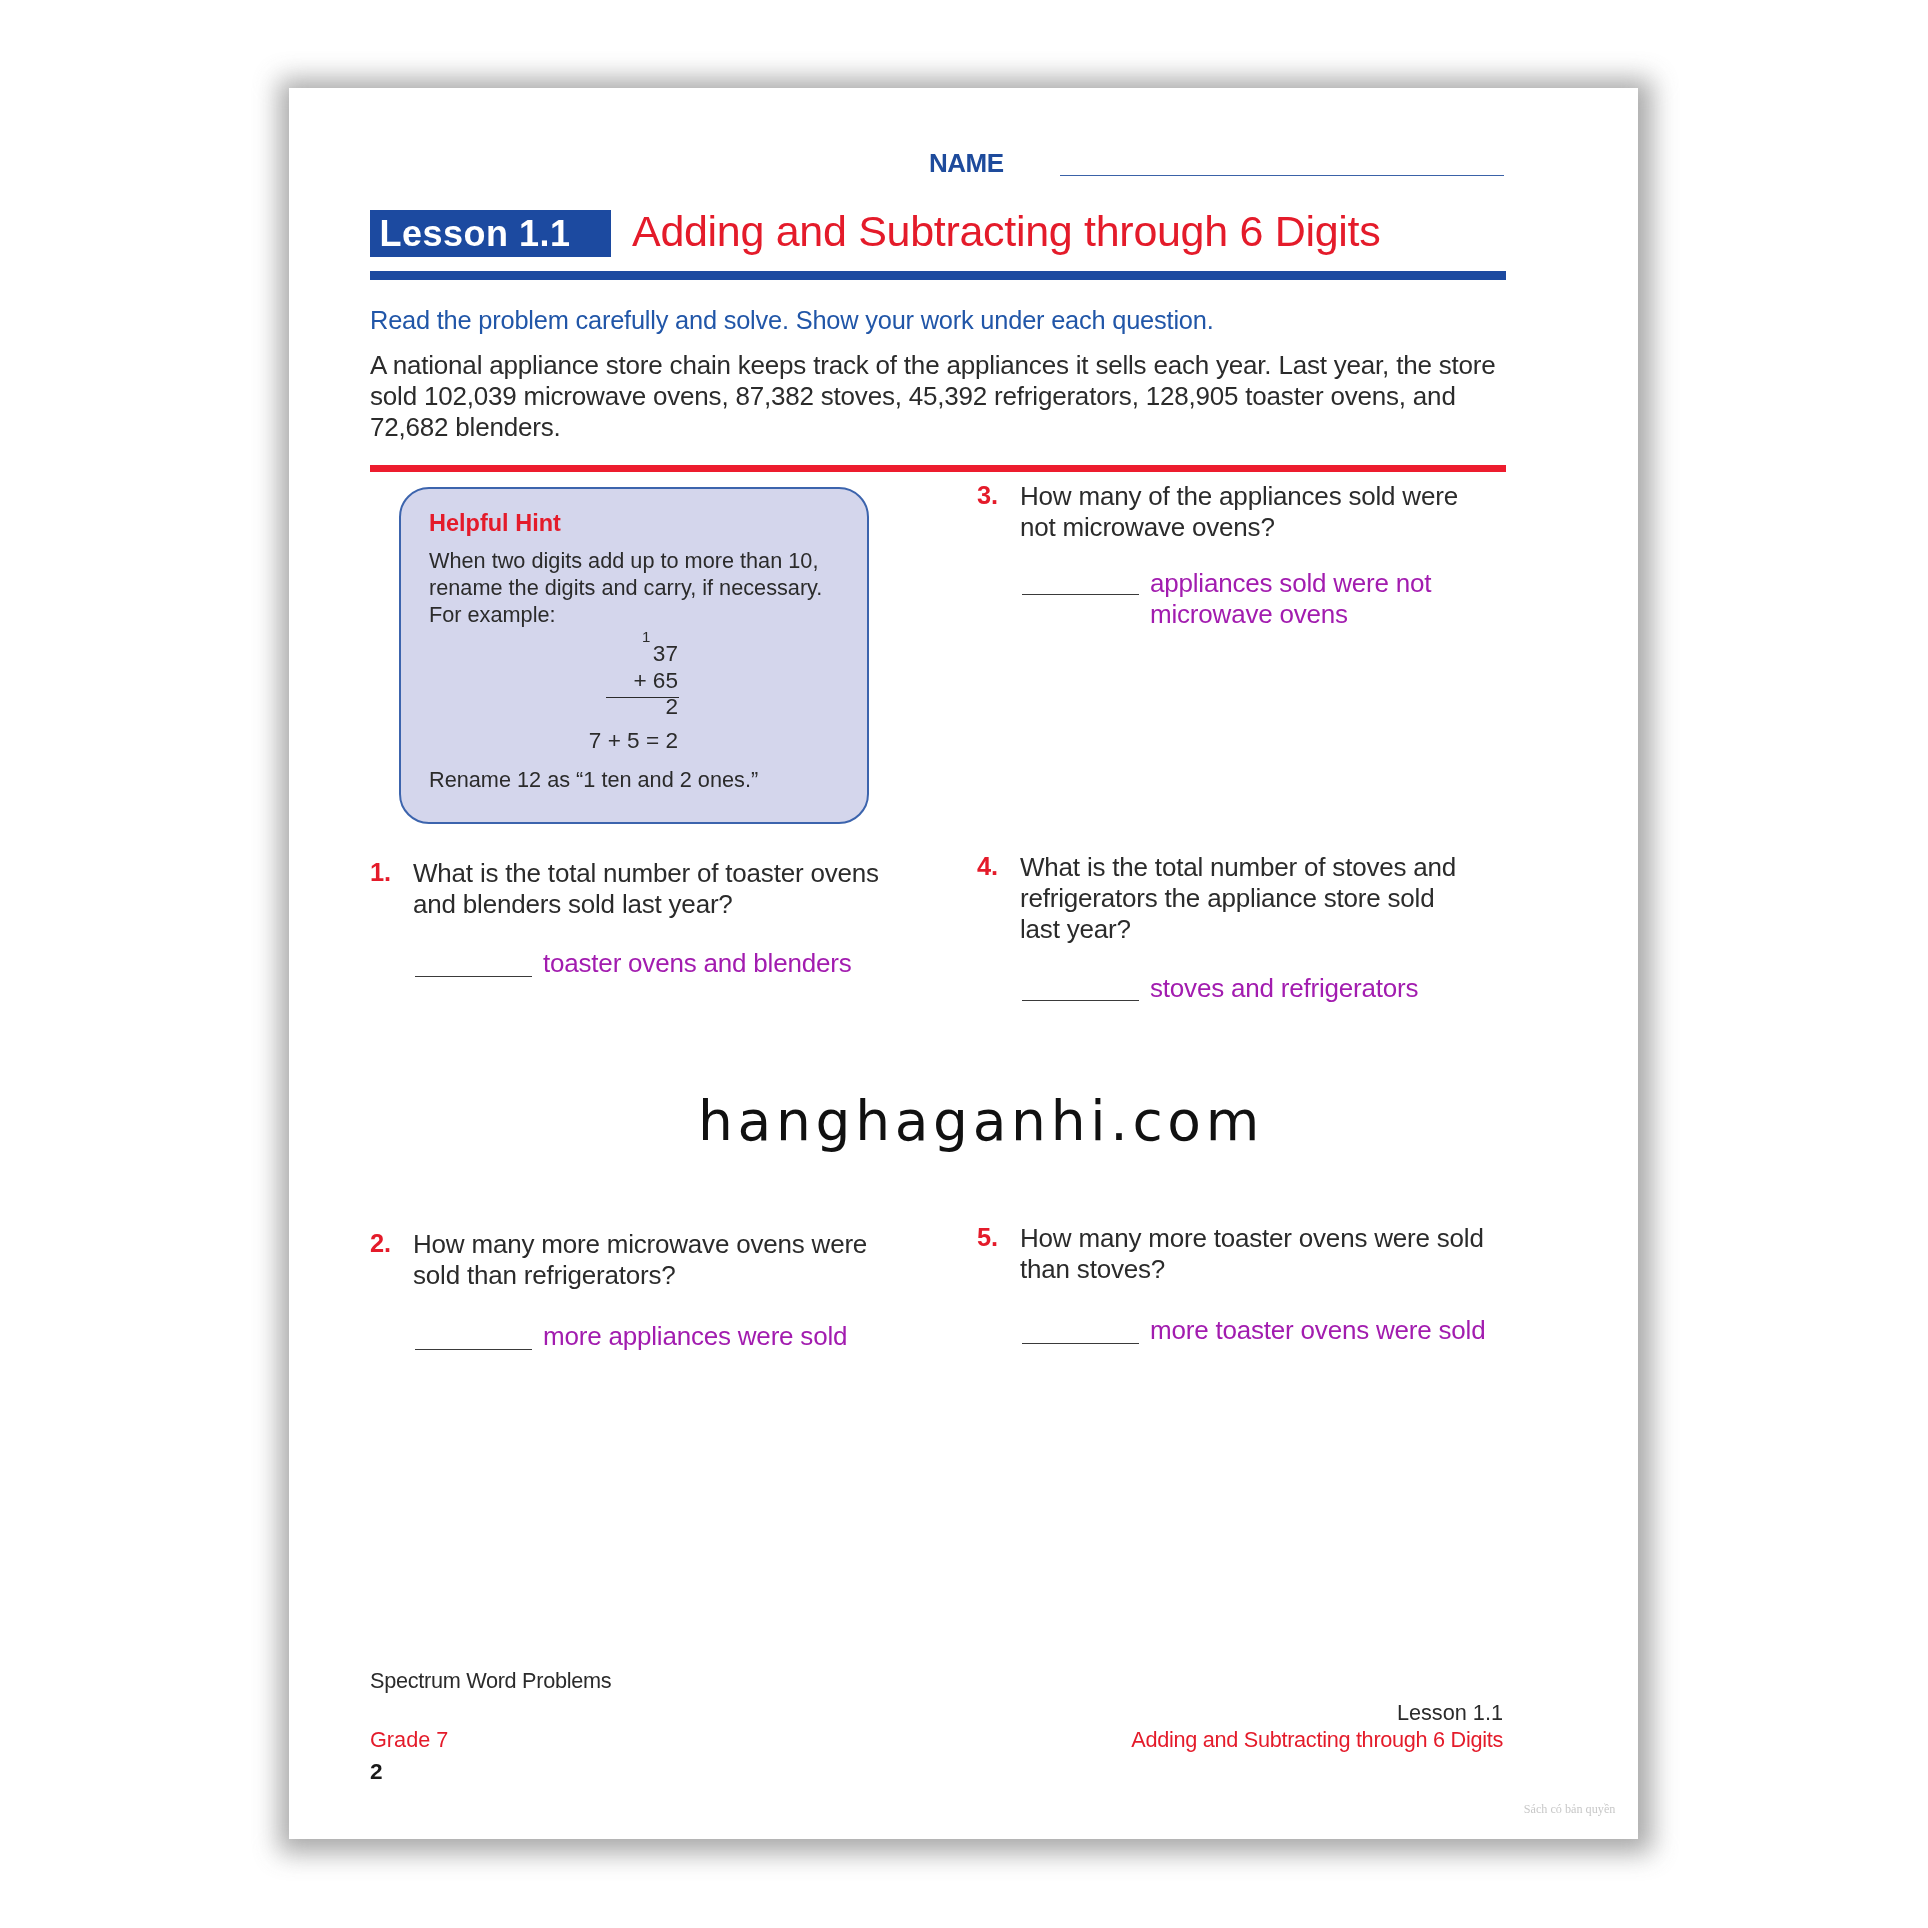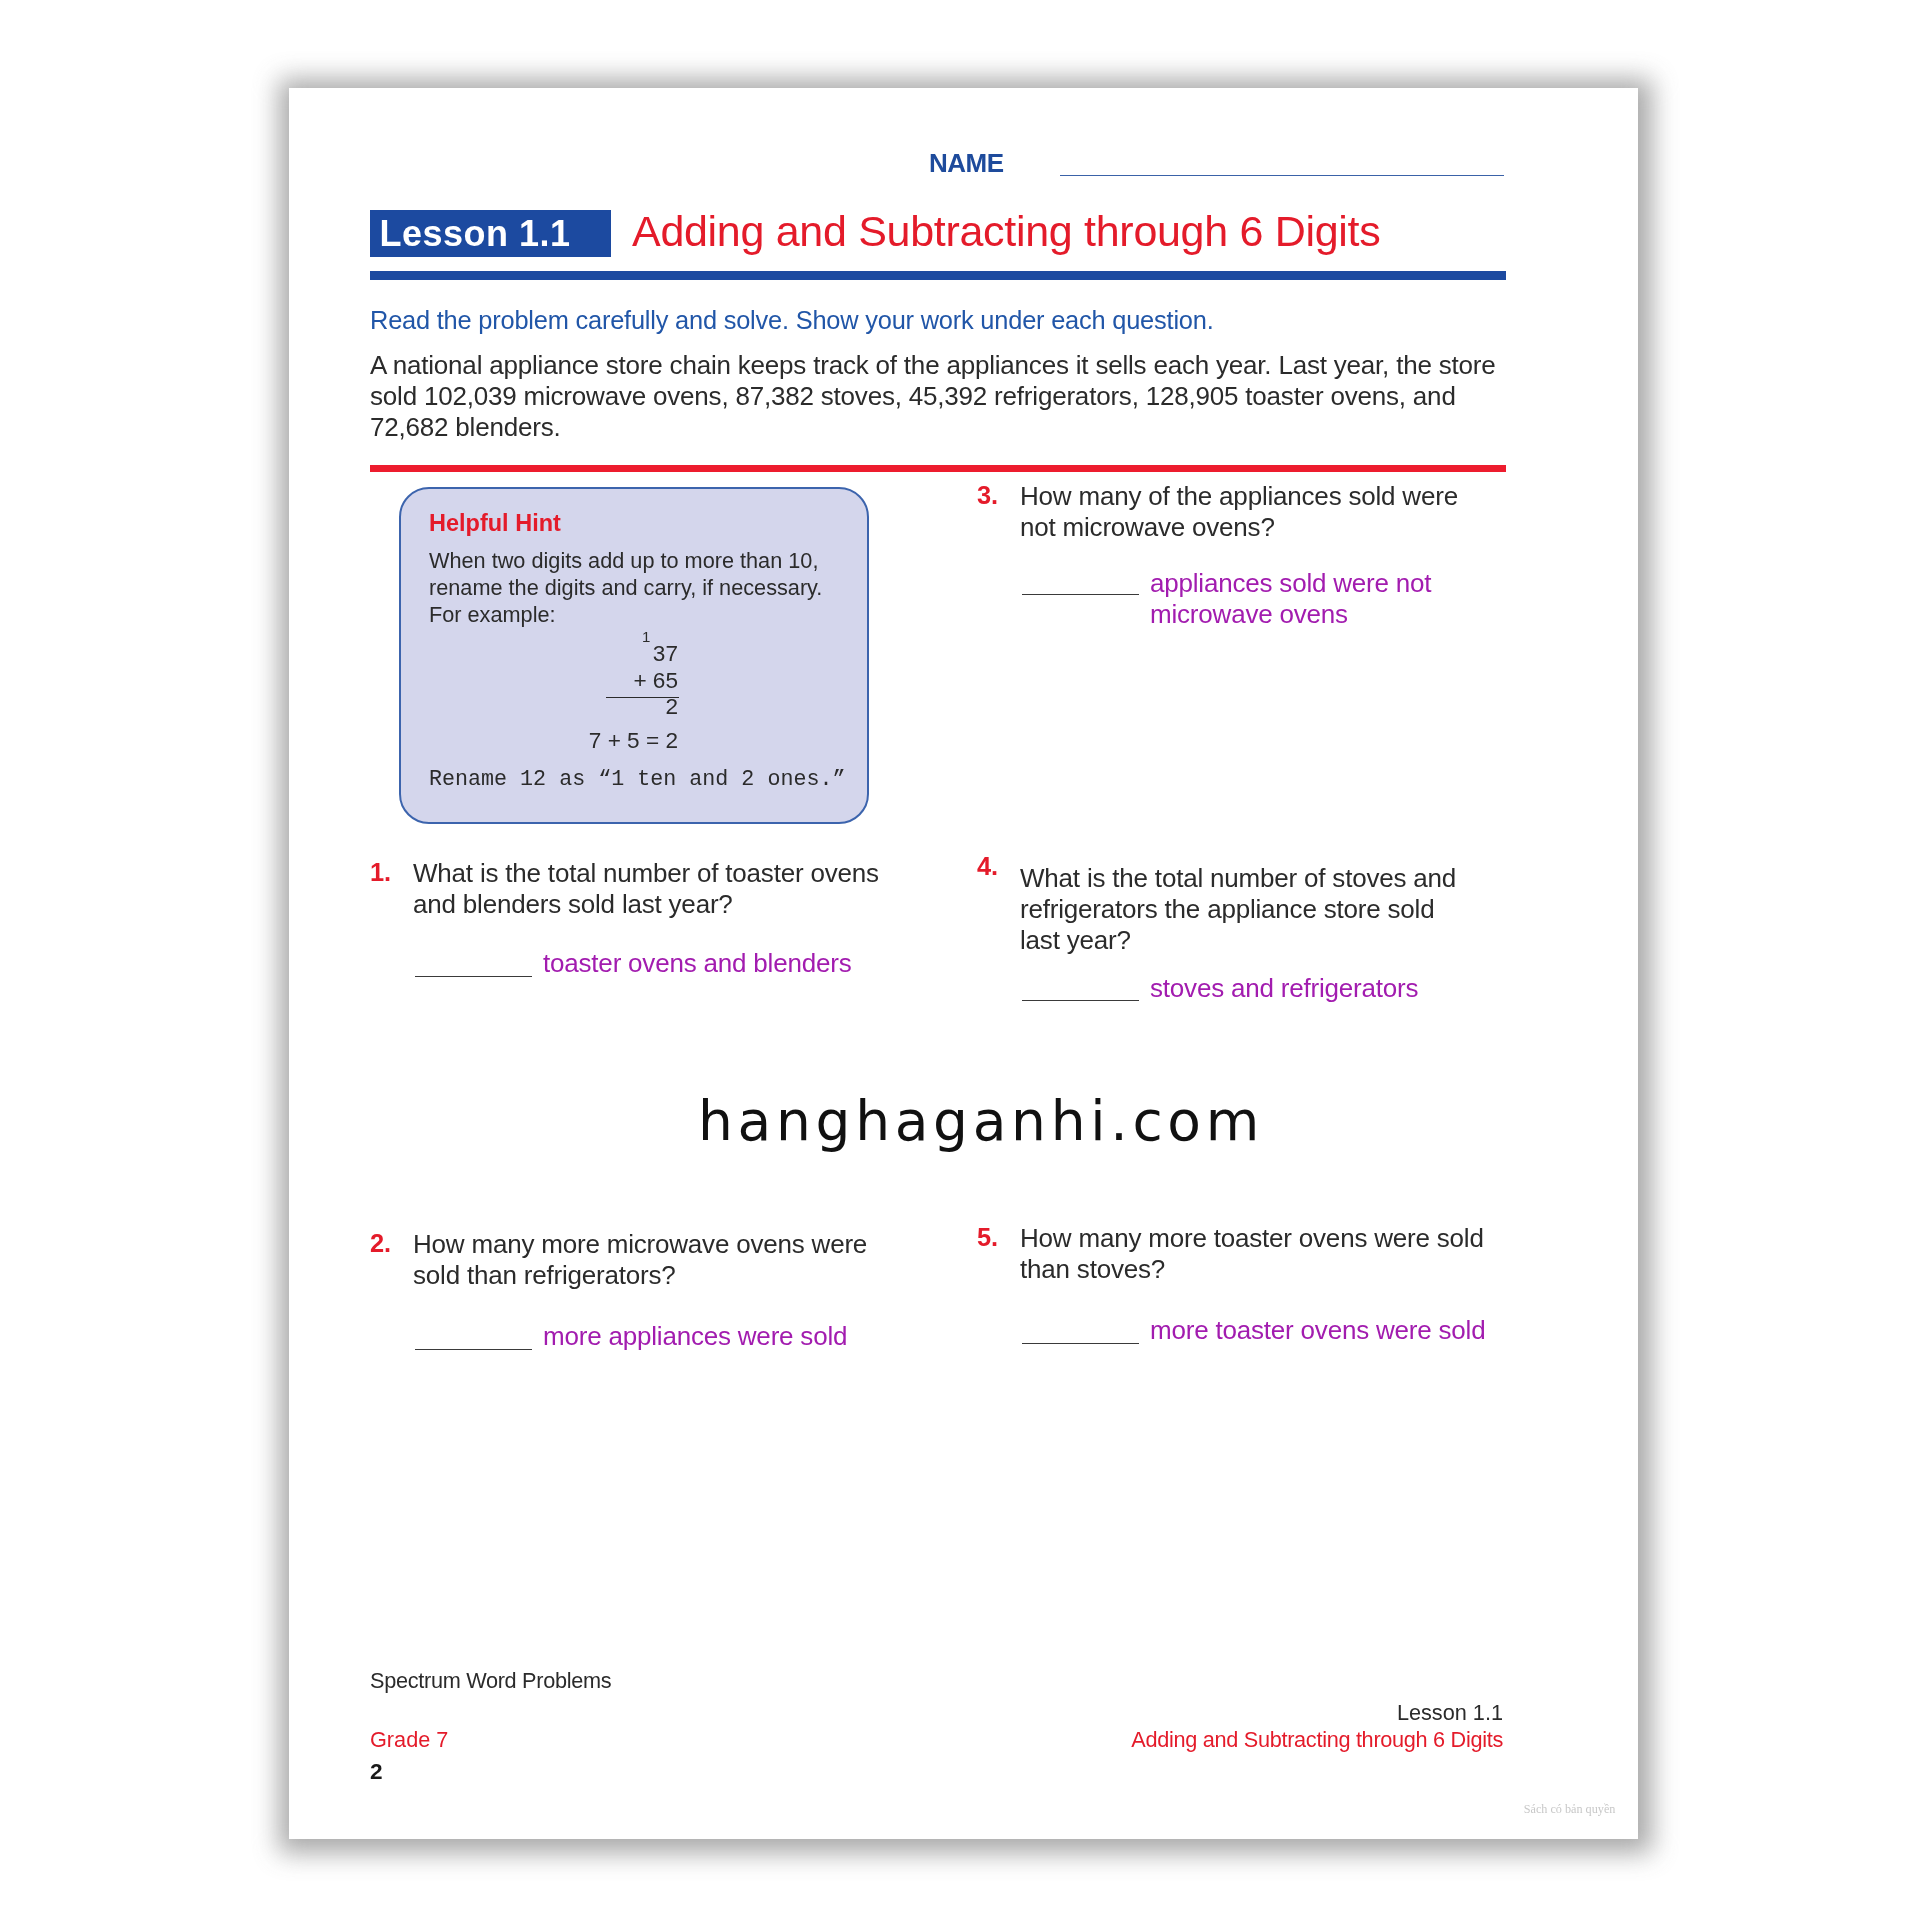--- a/index.html
+++ b/index.html
@@ -40,21 +40,21 @@
     background: #d4d6ec; border: 2.8px solid #3c64ad; border-radius: 30px;
   }
   .hint-title { left: 28px; top: 21px; font-size: 23.5px; font-weight: bold; color: #e41b2a; }
   .hint-body { left: 28px; top: 58px; font-size: 21.7px; line-height: 27px; color: #2b2b2b; }
   .carry { left: 241px; top: 139px; font-size: 15px; color: #2b2b2b; }
   .num-top { left: 207px; top: 152px; width: 70px; text-align: right; font-size: 22.6px; color: #2b2b2b; }
   .num-add { left: 188px; top: 179px; width: 89px; text-align: right; font-size: 22.6px; color: #2b2b2b; }
   .num-bar { left: 205px; top: 208px; width: 73px; height: 0; border-top: 1.9px solid #2b2b2b; }
   .num-res { left: 207px; top: 205px; width: 70px; text-align: right; font-size: 22.6px; color: #2b2b2b; }
   .num-eq { left: 151px; top: 239px; width: 126px; text-align: right; font-size: 22.6px; color: #2b2b2b; }
-  .hint-foot { left: 28px; top: 278px; font-size: 21.7px; color: #2b2b2b; font-family: Liberation Mono, monospace; }
+  .hint-foot { left: 28px; top: 278px; font-size: 21.7px; color: #2b2b2b; }
 
   
   .q { position: absolute; width: 490px; }
   .q-num { position: absolute; left: 0; top: 0; font-size: 25.4px; font-weight: bold; color: #e41b2a; }
   .q-text { position: absolute; left: 43px; top: 0; width: 471px; font-size: 26px; line-height: 31px; color: #2b2b2b; white-space: normal; letter-spacing: -0.2px; }
   .ans-line { position: absolute; left: 45px; width: 117px; height: 0; border-top: 1.9px solid #3a3a3a; }
   .ans-text { position: absolute; left: 173px; font-size: 26px; line-height: 31px; color: #a21caf; white-space: normal; width: 339px; letter-spacing: -0.2px; }
 
   .watermark { left: 409px; top: 1001px; font-size: 55px; color: #111111; letter-spacing: 4.7px; font-family: "DejaVu Sans", sans-serif; }
 
@@ -116,21 +116,21 @@
 
   <div class="q" style="left:688px; top:393px;">
     <div class="q-num">3.</div>
     <div class="q-text">How many of the appliances sold were not microwave ovens?</div>
     <div class="ans-line" style="top:113px;"></div>
     <div class="ans-text" style="top:87px; width:311px;">appliances sold were not microwave ovens</div>
   </div>
 
   <div class="q" style="left:688px; top:764px;">
     <div class="q-num">4.</div>
-    <div class="q-text" style="width:461px;margin-top:11px;">What is the total number of stoves and refrigerators the appliance store sold last year?</div>
+    <div class="q-text" style="width:461px;">What is the total number of stoves and refrigerators the appliance store sold last year?</div>
     <div class="ans-line" style="top:148px;"></div>
     <div class="ans-text" style="top:121px;">stoves and refrigerators</div>
   </div>
 
   <div class="q" style="left:688px; top:1135px;">
     <div class="q-num">5.</div>
     <div class="q-text">How many more toaster ovens were sold than stoves?</div>
     <div class="ans-line" style="top:120px;"></div>
     <div class="ans-text" style="top:92px; width:358px;">more toaster ovens were sold</div>
   </div>

